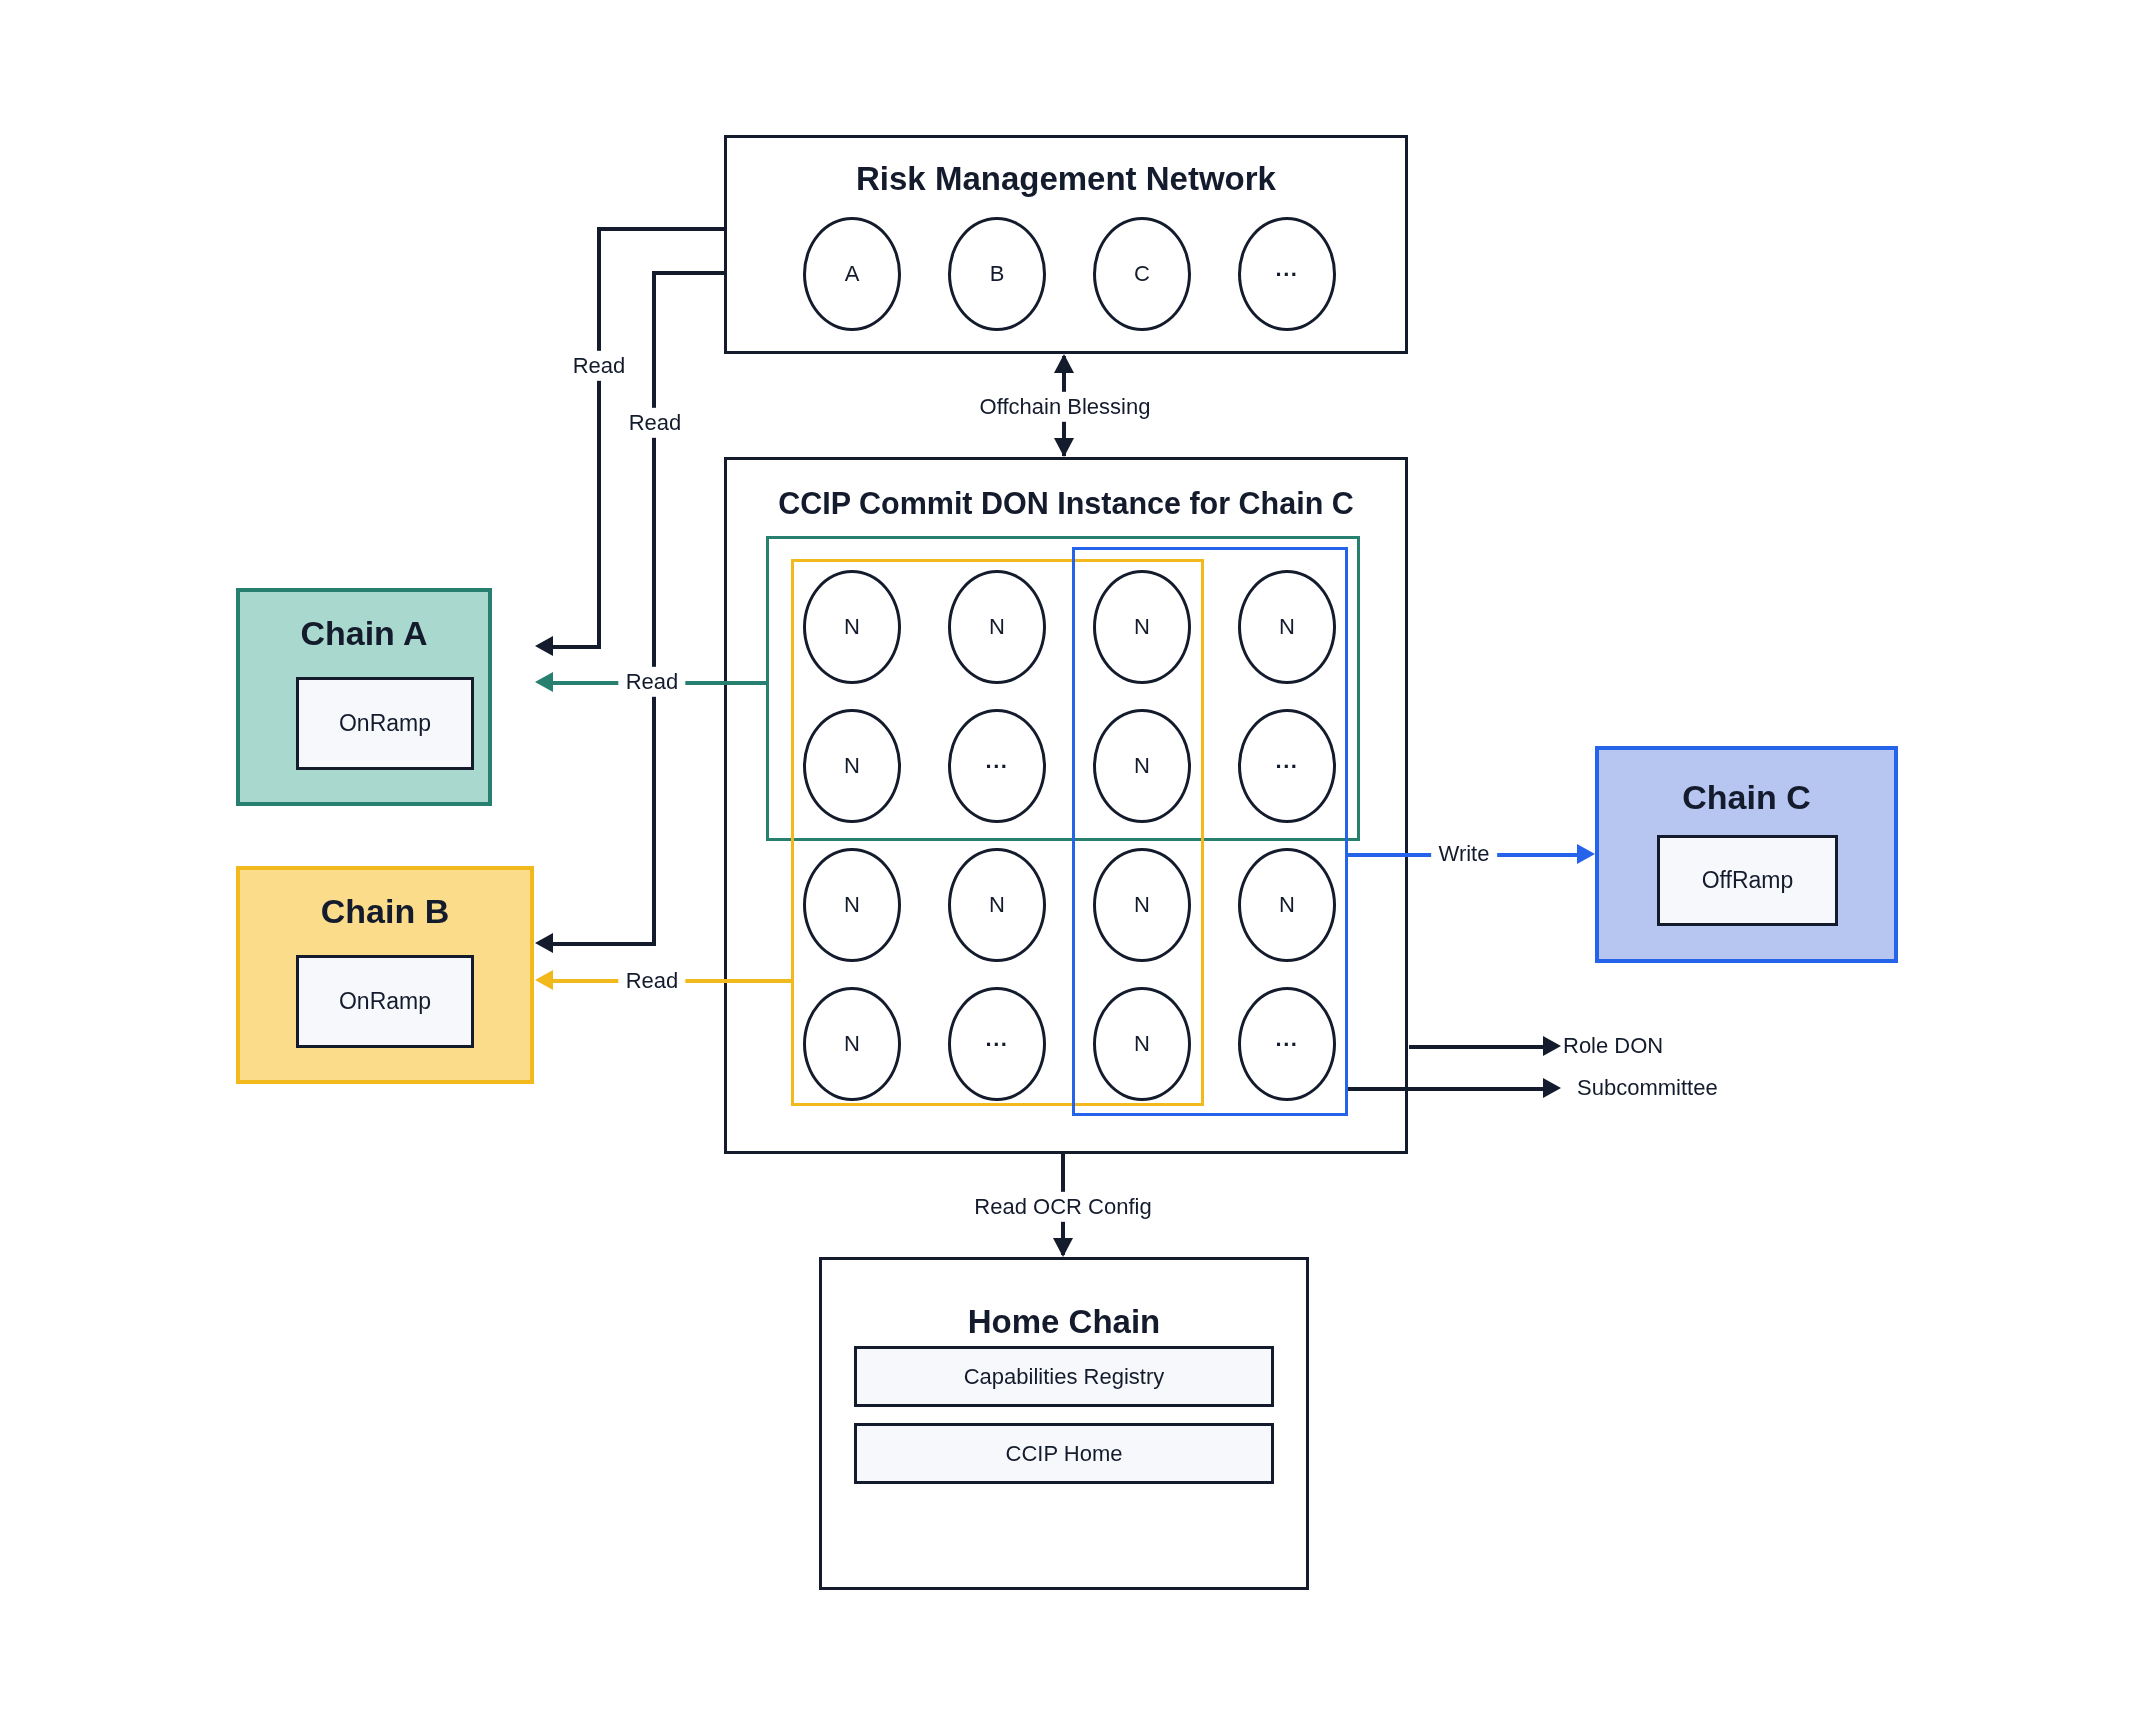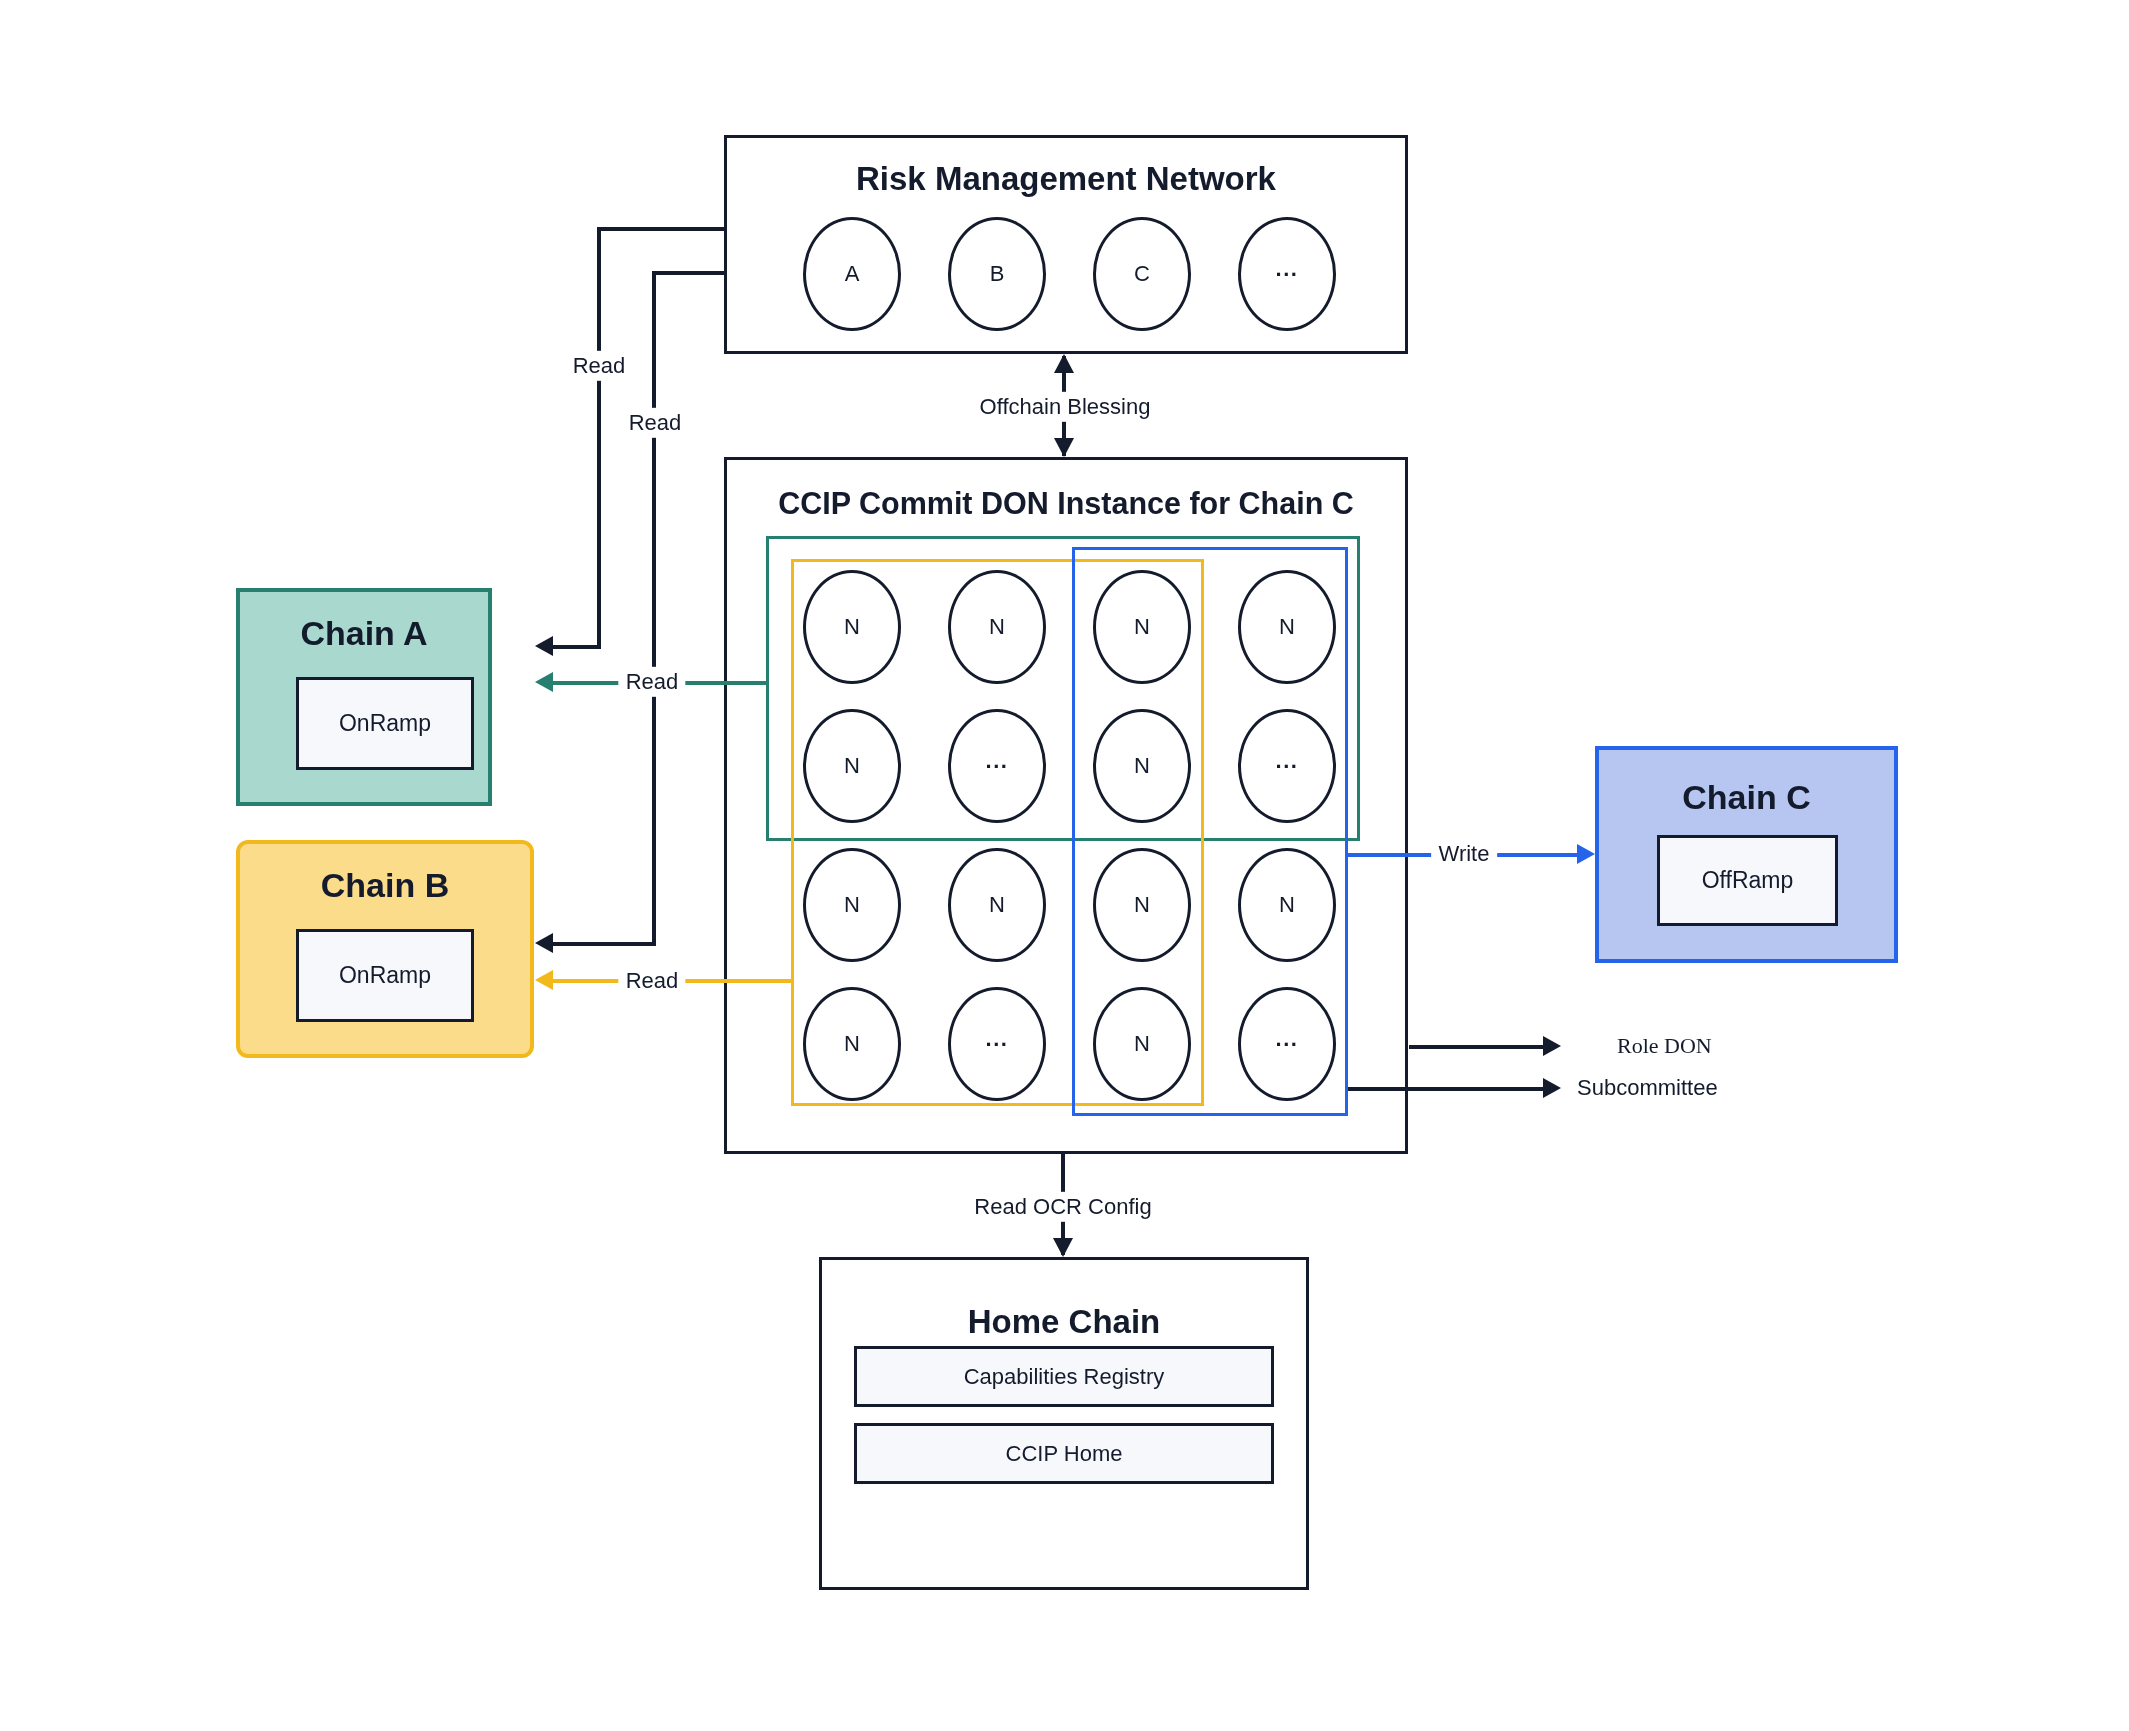--- a/index.html
+++ b/index.html
@@ -126,21 +126,21 @@
           <span>...</span>
         </div>
       </div>
   </div>
 
   <div class="chain" style="left:236px;top:588px;width:256px;height:218px;background:var(--teal-fill);border-color:var(--teal-border);">
     <div class="chain-title" style="top:22px;">Chain A</div>
     <div class="ramp" style="left:56px;top:85px;width:178px;height:93px;">OnRamp</div>
   </div>
 
-  <div class="chain" style="left:236px;top:840px;width:298px;height:218px;background:var(--gold-fill);border-color:var(--gold-border);border-radius:12px;">
+  <div class="chain" style="left:236px;top:866px;width:298px;height:218px;background:var(--gold-fill);border-color:var(--gold-border);">
     <div class="chain-title" style="top:22px;">Chain B</div>
     <div class="ramp" style="left:56px;top:85px;width:178px;height:93px;">OnRamp</div>
   </div>
 
   <div class="chain" style="left:1595px;top:746px;width:303px;height:217px;background:var(--blue-fill);border-color:var(--blue-border);">
     <div class="chain-title" style="top:28px;">Chain C</div>
     <div class="ramp" style="left:58px;top:85px;width:181px;height:91px;">OffRamp</div>
   </div>
 
   <div class="box" style="left:819px;top:1257px;width:490px;height:333px;">
@@ -173,21 +173,21 @@
   <div class="ah" style="left:1577px;top:844px;border-width:10.4px 0 10.4px 18px;border-color:transparent transparent transparent var(--blue-border);"></div>
   <div class="line-label" style="left:1464px;top:854px;">Write</div>
 
   <div class="line" style="left:1062px;top:356px;width:3.7px;height:100px;"></div>
   <div class="ah" style="left:1054px;top:354px;border-width:0 10.4px 19.3px 10.4px;border-color:transparent transparent var(--navy) transparent;"></div>
   <div class="ah" style="left:1054px;top:438px;border-width:19.3px 10.4px 0 10.4px;border-color:var(--navy) transparent transparent transparent;"></div>
   <div class="line-label" style="left:1065px;top:407px;">Offchain Blessing</div>
 
   <div class="line" style="left:1409px;top:1045px;width:134px;height:3.7px;"></div>
   <div class="ah" style="left:1543px;top:1036px;border-width:10.4px 0 10.4px 18px;border-color:transparent transparent transparent var(--navy);"></div>
-  <div class="line-label left-anchor" style="left:1617px;top:1046px;font-family:Liberation Serif, serif;">Role DON</div>
+  <div class="line-label left-anchor" style="left:1563px;top:1046px;">Role DON</div>
 
   <div class="line" style="left:1348px;top:1087px;width:195px;height:3.7px;"></div>
   <div class="ah" style="left:1543px;top:1078px;border-width:10.4px 0 10.4px 18px;border-color:transparent transparent transparent var(--navy);"></div>
   <div class="line-label left-anchor" style="left:1577px;top:1088px;">Subcommittee</div>
 
   <div class="line" style="left:1061px;top:1154px;width:3.7px;height:101px;"></div>
   <div class="ah" style="left:1053px;top:1238px;border-width:19.3px 10.4px 0 10.4px;border-color:var(--navy) transparent transparent transparent;"></div>
   <div class="line-label" style="left:1063px;top:1207px;">Read OCR Config</div>
 
 </div>

